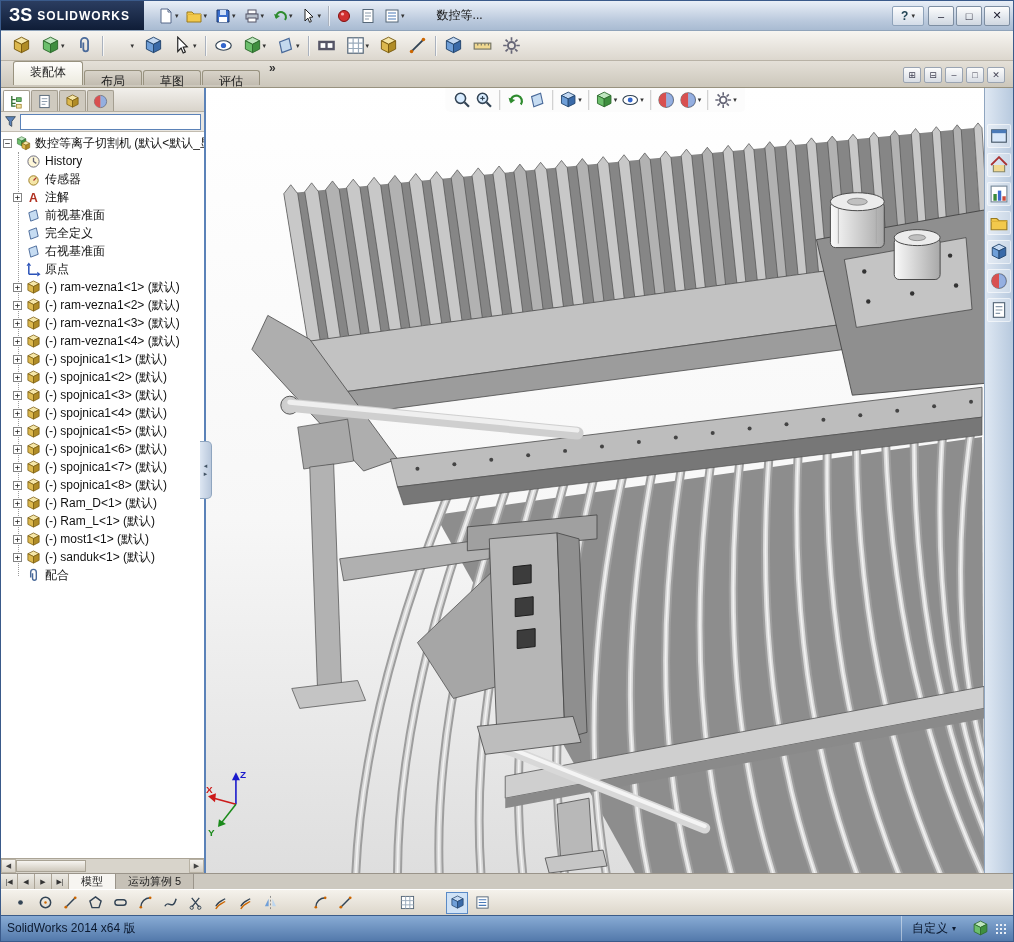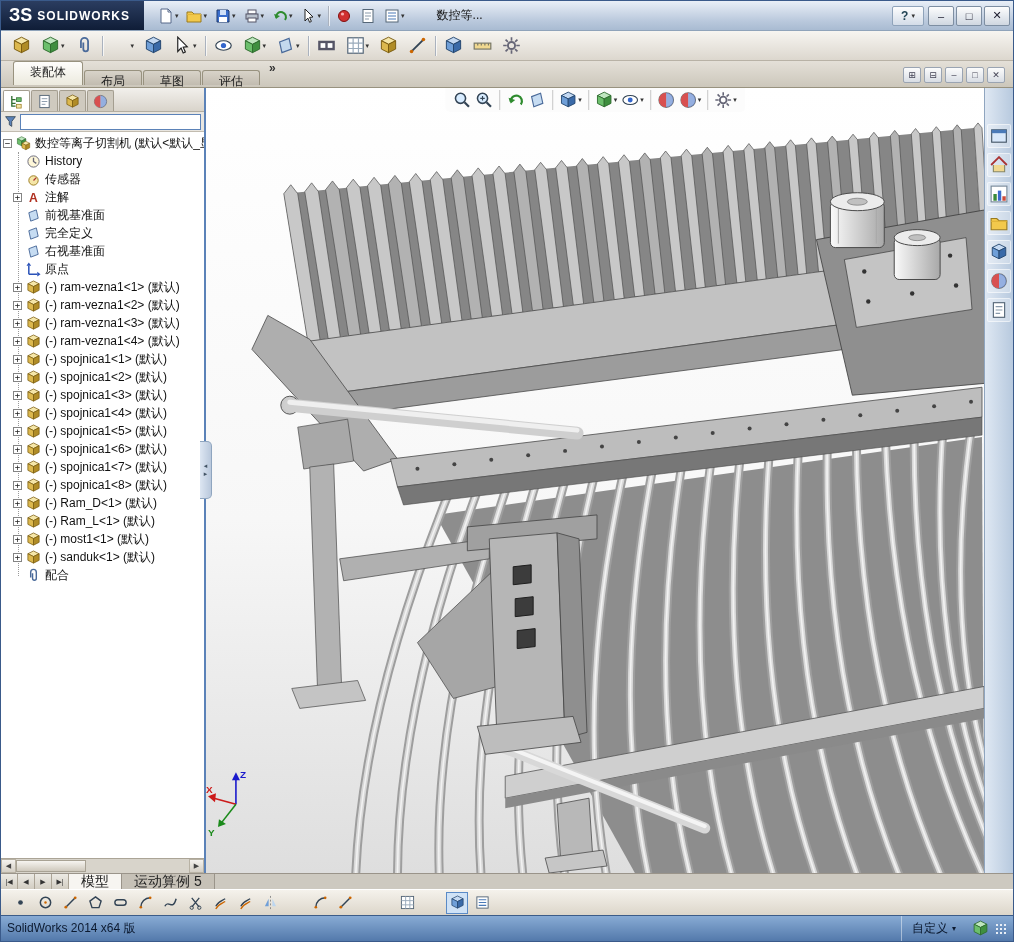--- a/index.html
+++ b/index.html
@@ -62,21 +62,21 @@
 .hud{position:absolute;top:0;left:50%;transform:translateX(-50%);display:flex;align-items:center;gap:2px;padding:2px 7px;background:rgba(250,250,250,.6);border-radius:0 0 5px 5px}
 .hudbtn{display:flex;align-items:center;padding:1px}
 .hudbtn .ic{width:18px;height:18px}
 .hud .vsep{background:#c6c6c6;box-shadow:none}
 .task-pane{width:29px;flex:none;background:linear-gradient(90deg,#dfe8f3,#b7c9de);border-left:1px solid #8fa5bf;display:flex;flex-direction:column;align-items:center;padding-top:36px;gap:5px}
 .tpbtn{width:24px;height:24px;display:flex;align-items:center;justify-content:center;border:1px solid rgba(255,255,255,.55);border-radius:2px;background:rgba(255,255,255,.25)}
 .tpbtn .ic{width:18px;height:18px}
 
 .bottom-tabs{height:16px;flex:none;display:flex;align-items:stretch;background:#cdc9c0;border-top:1px solid #9a948a}
 .navbtn{width:17px;display:flex;align-items:center;justify-content:center;font-size:7px;color:#333;border-right:1px solid #aba496;background:linear-gradient(#eceae4,#d2cdc2)}
-.btab{padding:0 12px;display:flex;align-items:center;border-right:1px solid #9a948a;background:#c6c1b7;color:#222;font-size:14px}
+.btab{padding:0 12px;display:flex;align-items:center;border-right:1px solid #9a948a;background:#c6c1b7;color:#222;font-size:11px}
 .btab.active{background:#f7f5f1}
 .tabfill{flex:1}
 .sketch-bar{height:26px;flex:none;display:flex;align-items:center;gap:3px;padding-left:8px;background:linear-gradient(#f5f2ec,#dcd6ca);border-top:1px solid #fff}
 .skbtn{width:22px;height:22px;display:flex;align-items:center;justify-content:center;border:1px solid transparent}
 .skbtn .ic{width:15px;height:15px}
 .skbtn.active{background:#cfe2f6;border:1px solid #5a8ac6}
 .skgap{width:34px;flex:none}
 .statusbar{height:26px;flex:none;display:flex;align-items:center;padding:0 6px;background:linear-gradient(#88abd4,#5379ab);border-top:1px solid #3c5c88;color:#0c1a30}
 .sleft{margin-right:auto}
 .sfields{display:flex;height:100%}

